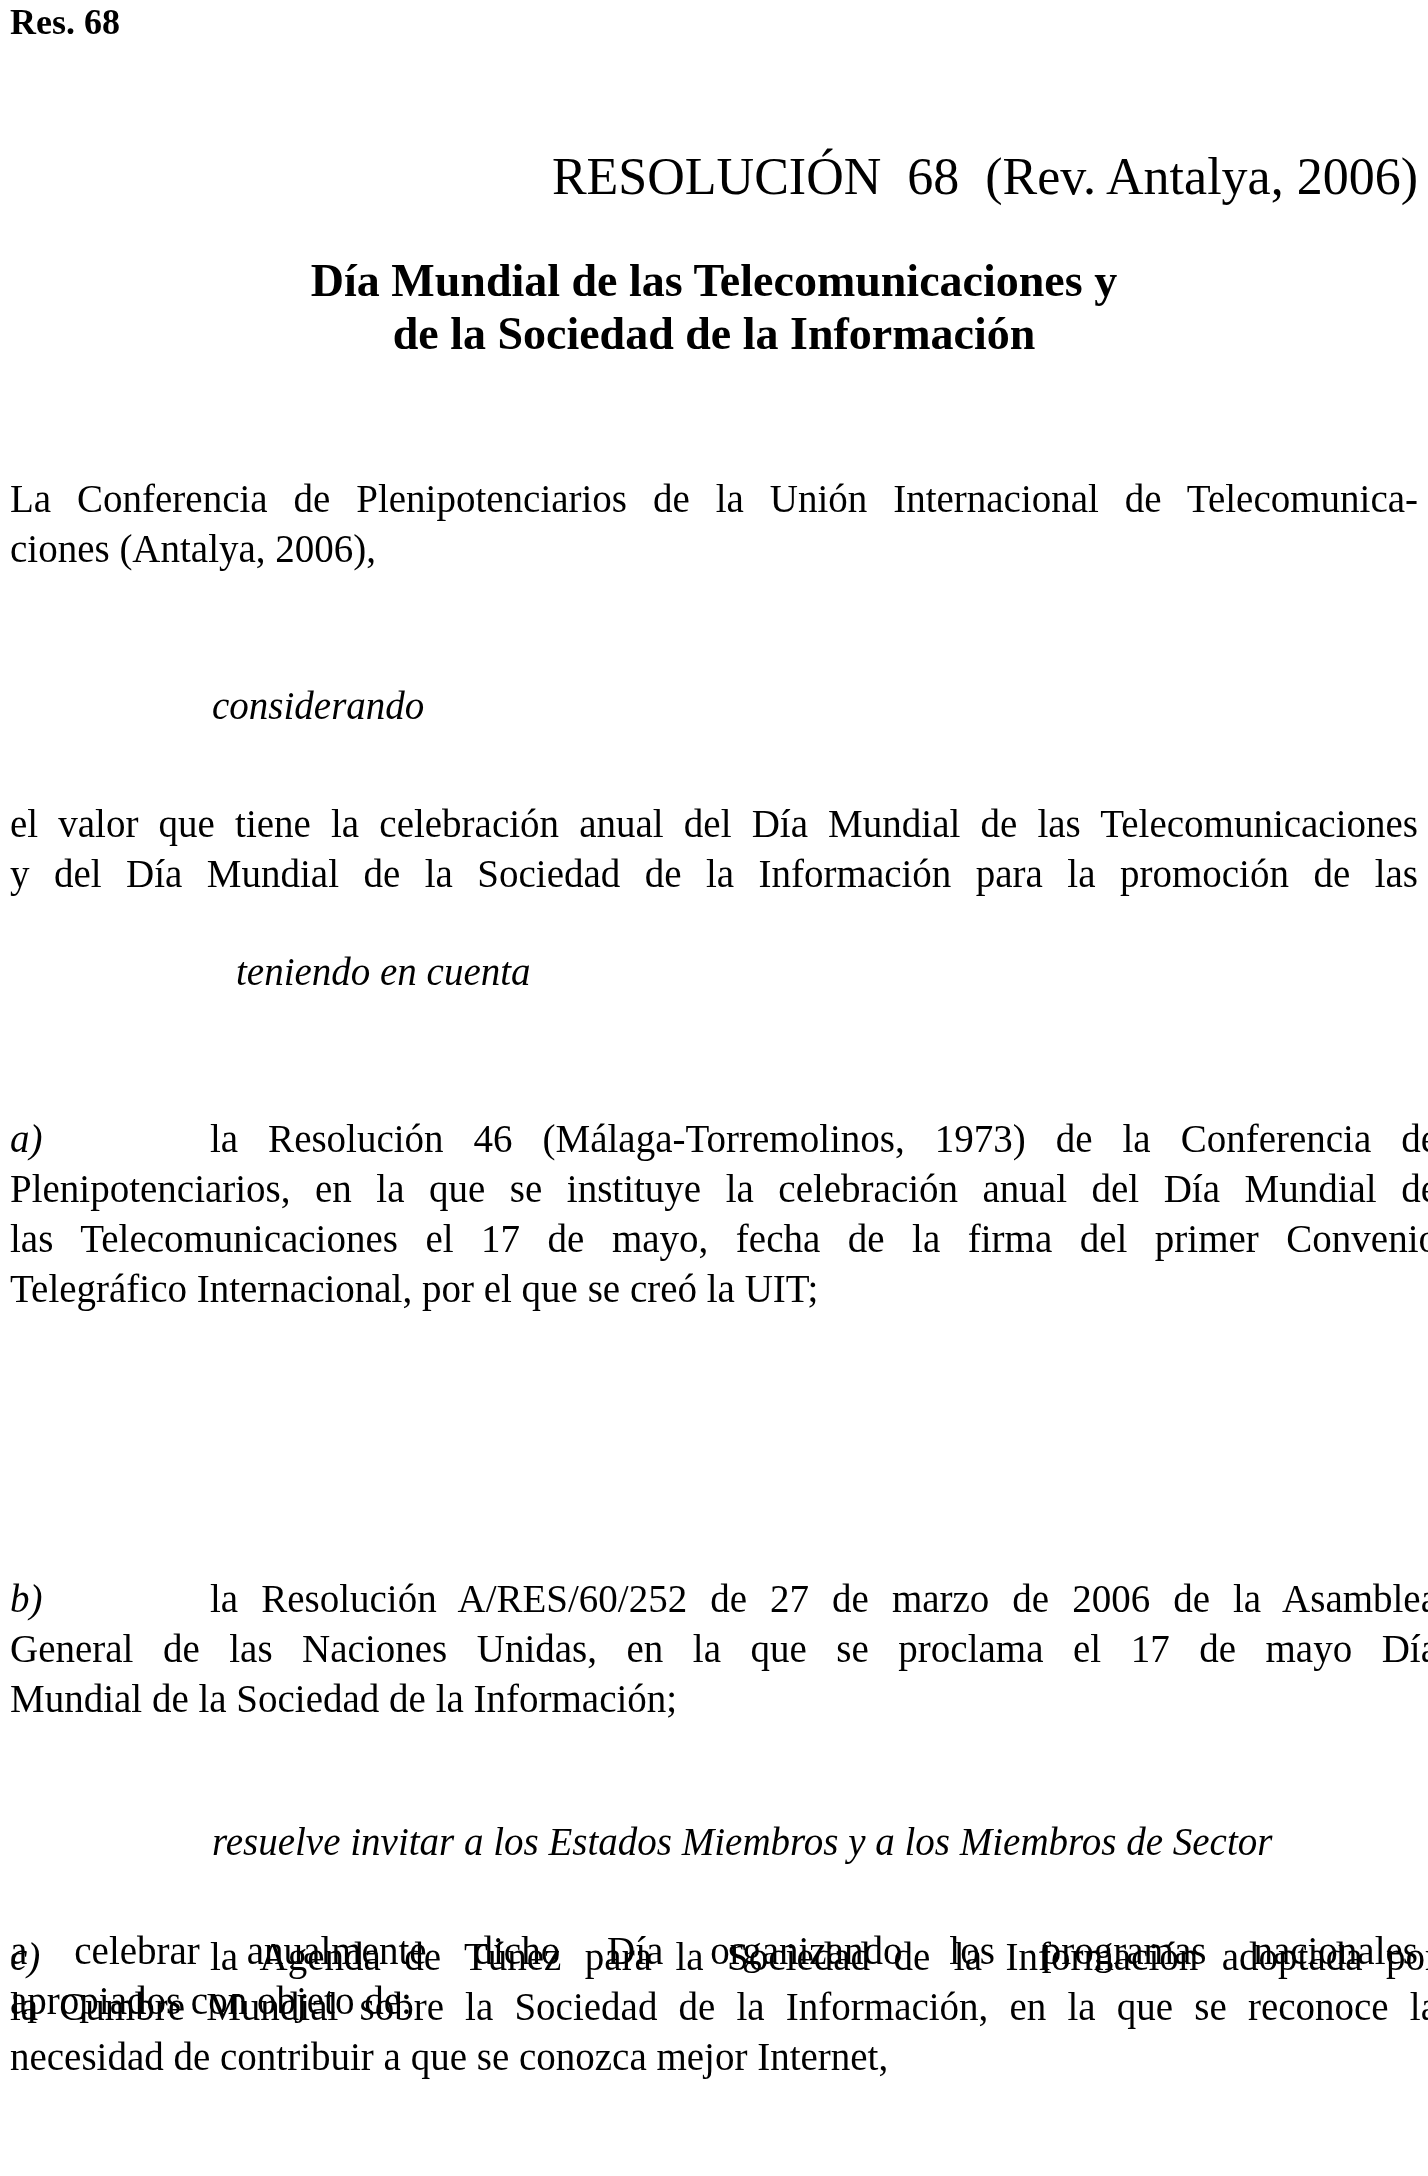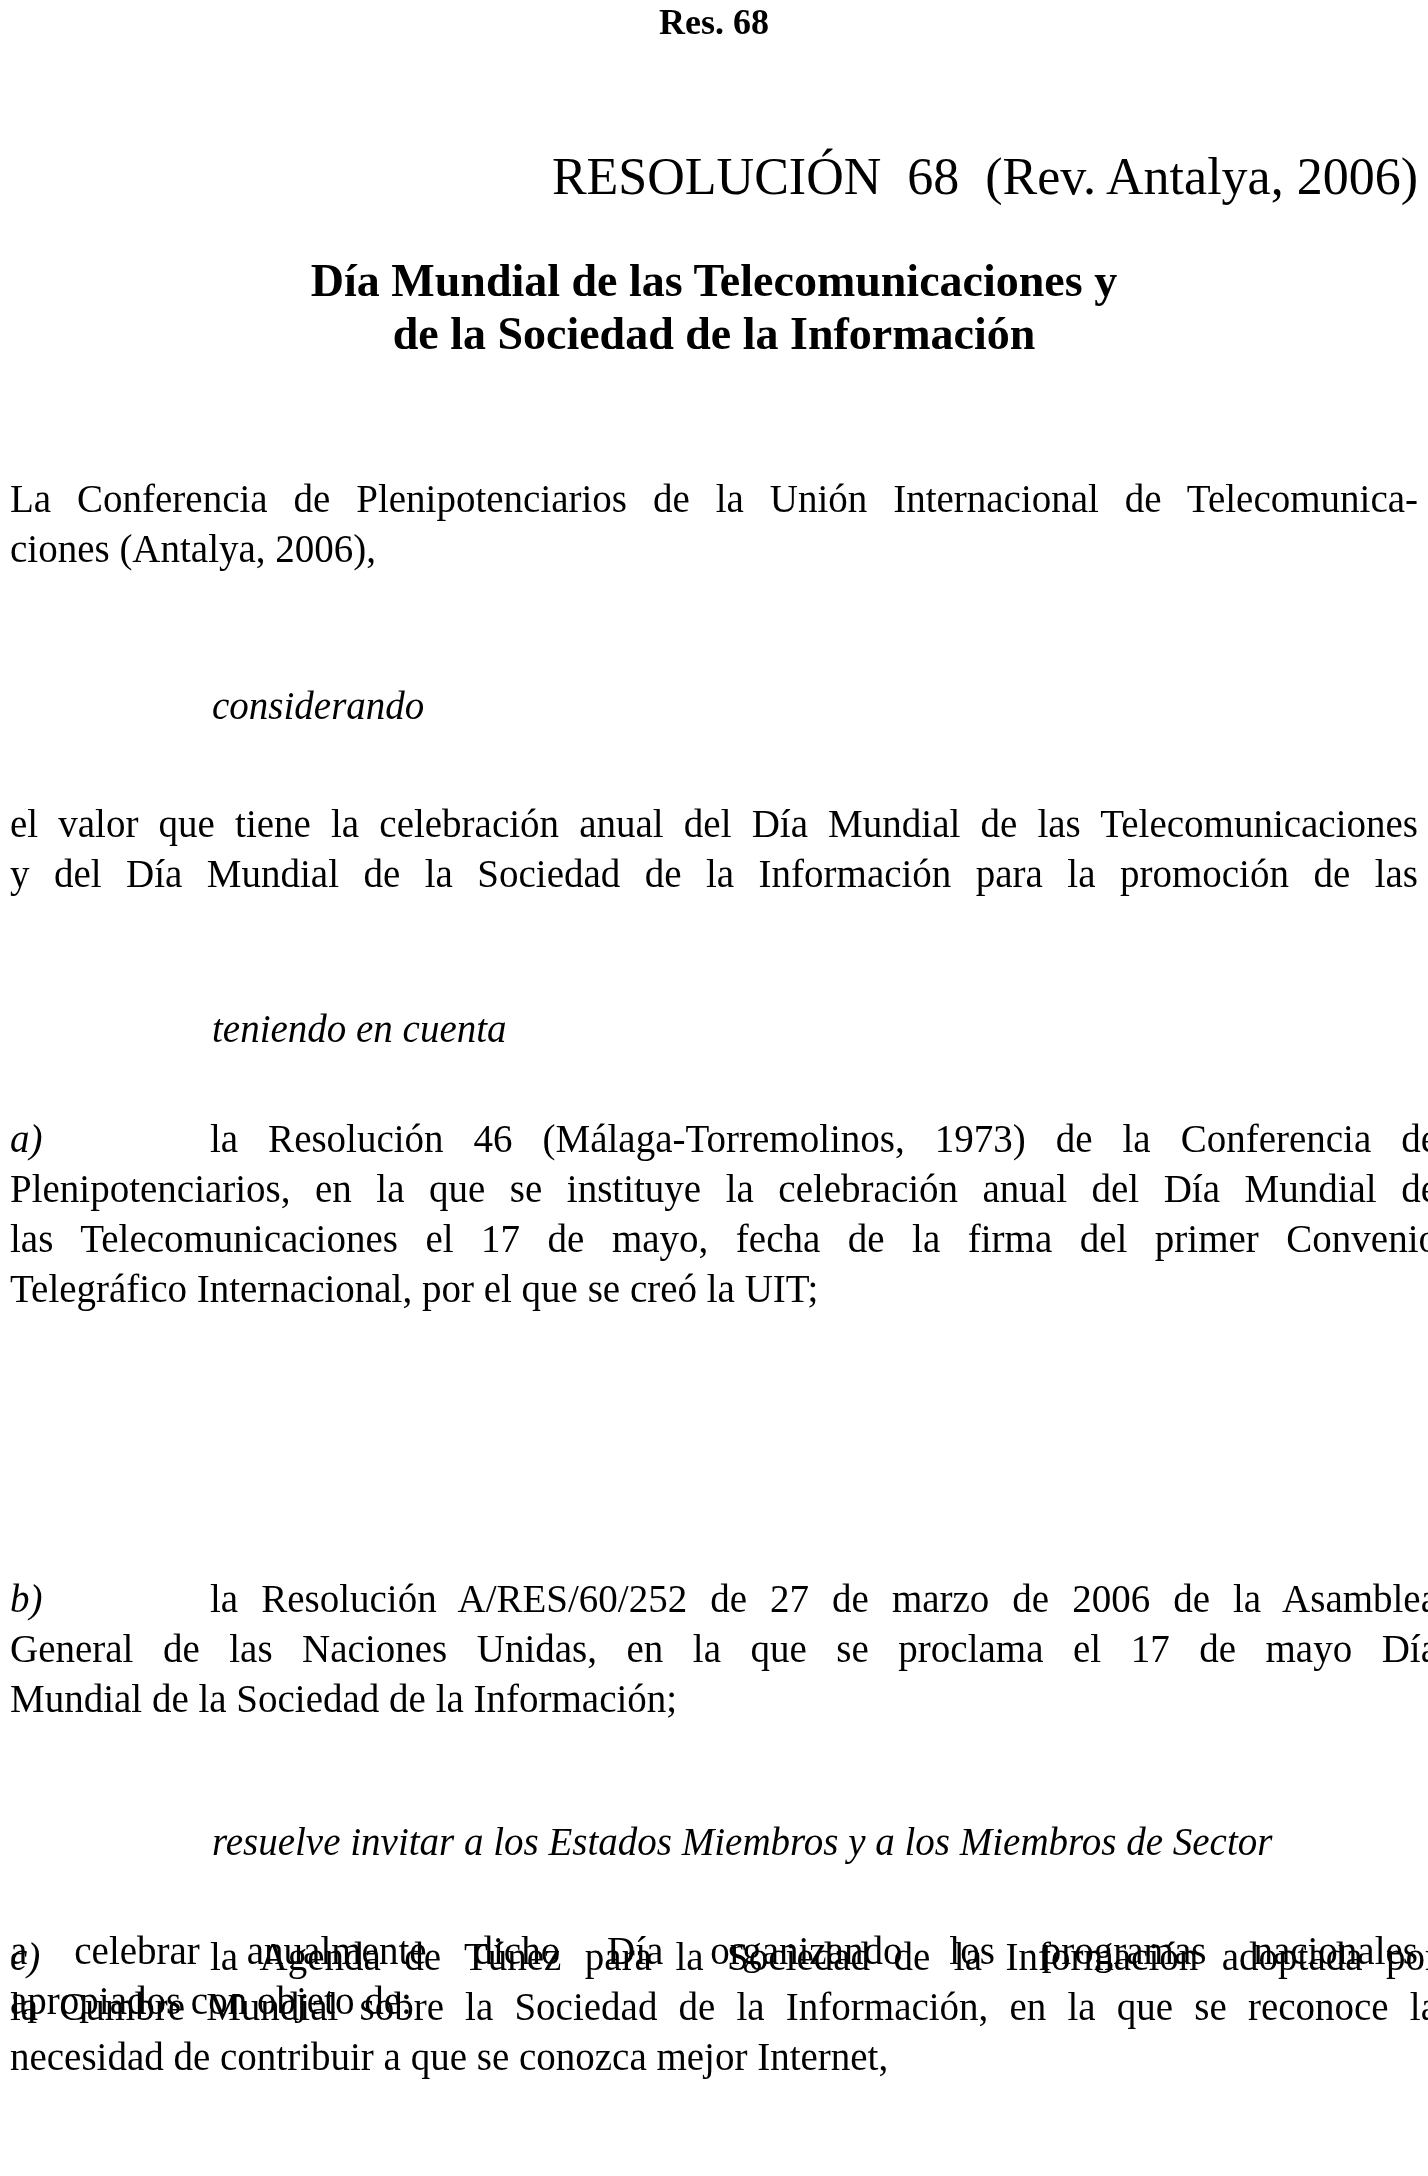--- a/index.html
+++ b/index.html
@@ -9,21 +9,21 @@
     height: 2176px;
     background: #ffffff;
     color: #000000;
     font-family: "Liberation Serif", "DejaVu Serif", serif;
     overflow: hidden;
   }
   .abs { position: absolute; left: 10px; right: 10px; }
 
   .kicker {
     top: 0px;
-    text-align: center;
+    text-align: left;
     font-weight: bold;
     font-size: 36px;
     line-height: 44px;
   }
   .heading {
     top: 146px;
     text-align: right;
     font-size: 52px;
     line-height: 62px;
     white-space: pre-wrap;
@@ -53,21 +53,21 @@
     position: absolute;
     left: 0;
     top: 0;
     font-style: italic;
   }
   .hang-first { margin-left: 200px; }
 
   .top-intro    { top: 474px; }
   .cons-label   { top: 681px; font-style: italic; }
   .cons-lines   { top: 799px; }
-  .ten-label    { top: 1004px; }
+  .ten-label    { top: 947px; margin-left: 24px; }
   .item-a       { top: 1114px; }
   .item-b       { top: 1374px; }
   .item-c       { top: 1582px; }
   .res-label    { top: 1817px; }
   .res-lines    { top: 1926px; }
 </style>
 </head>
 <body>
 
 <div class="page">

